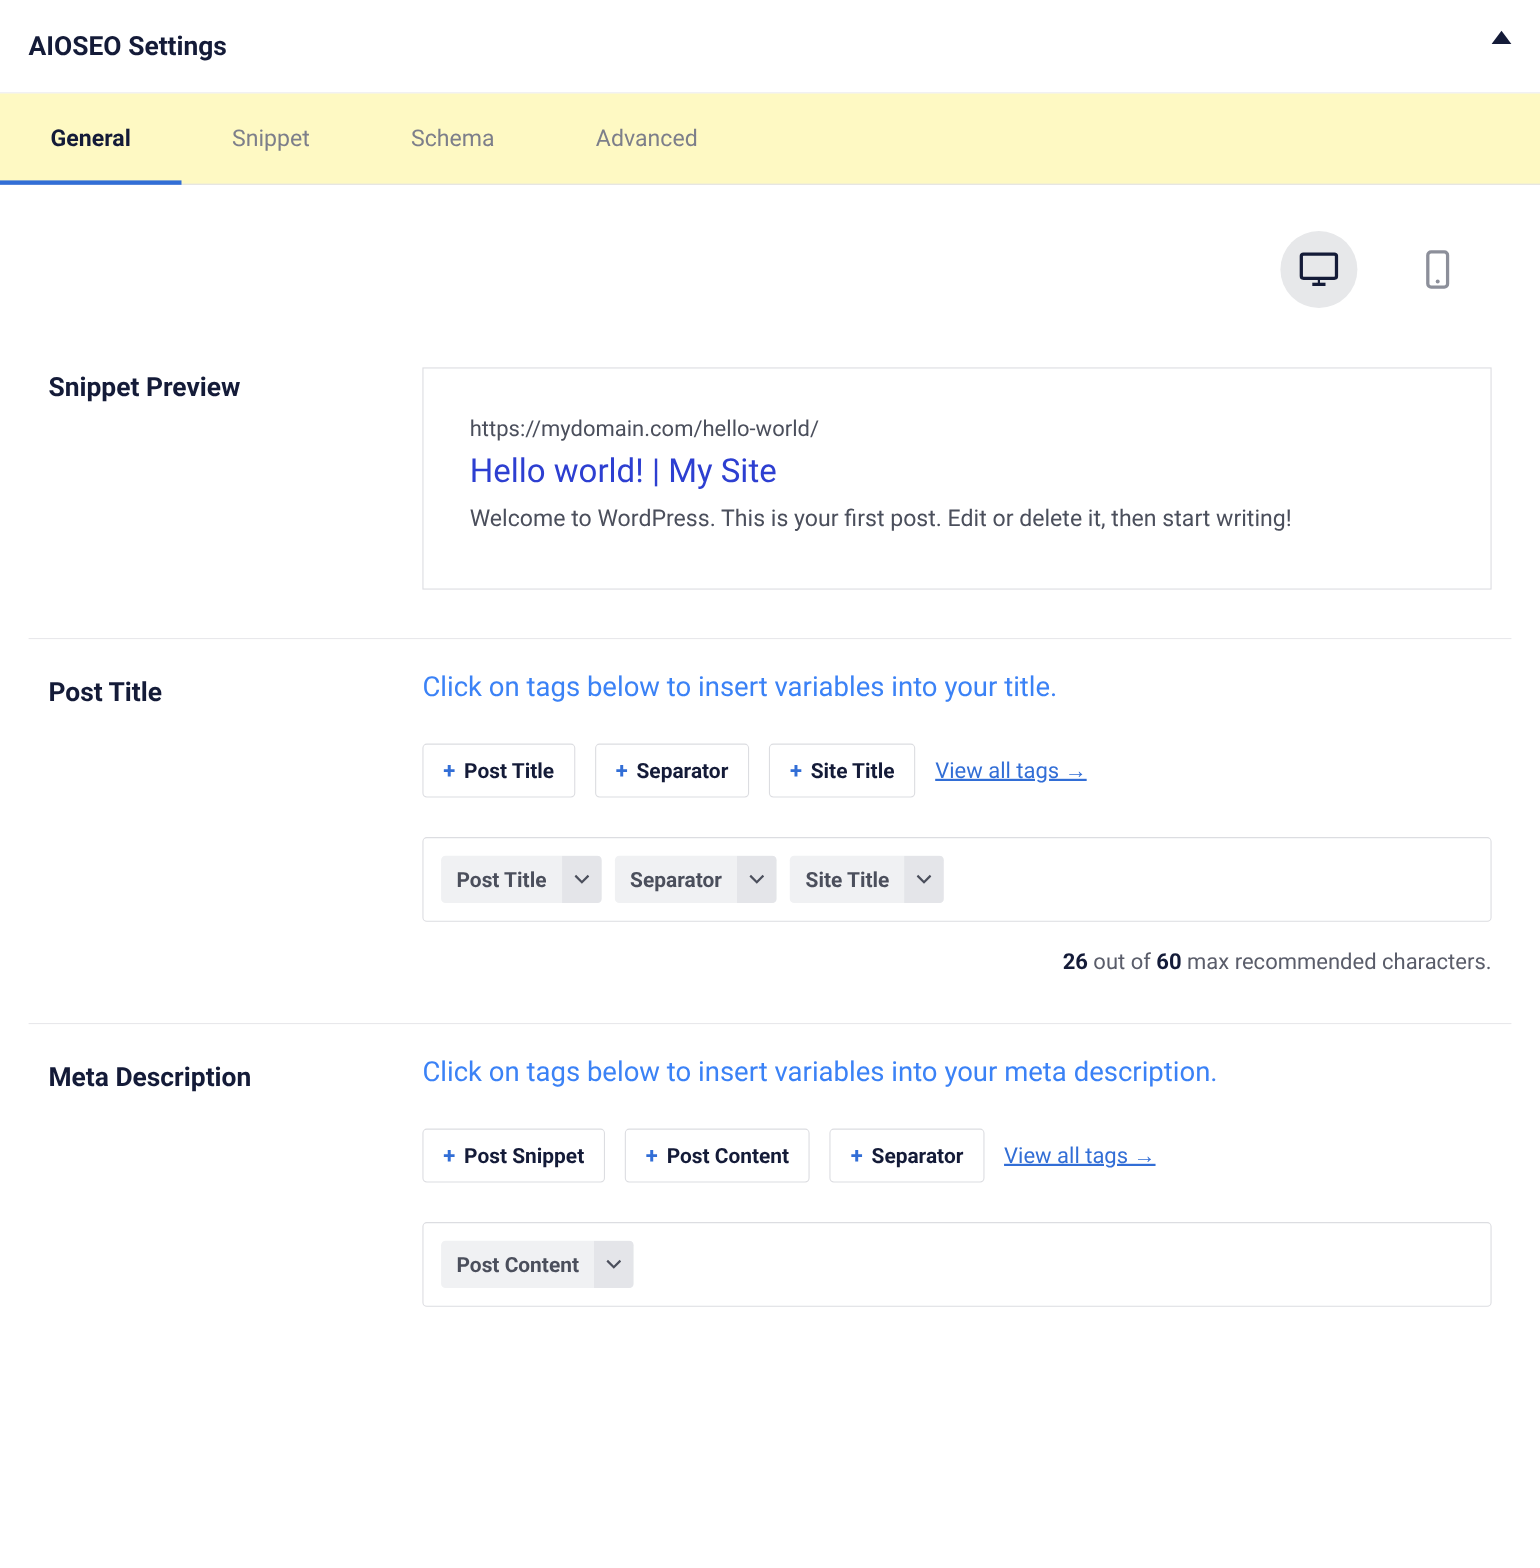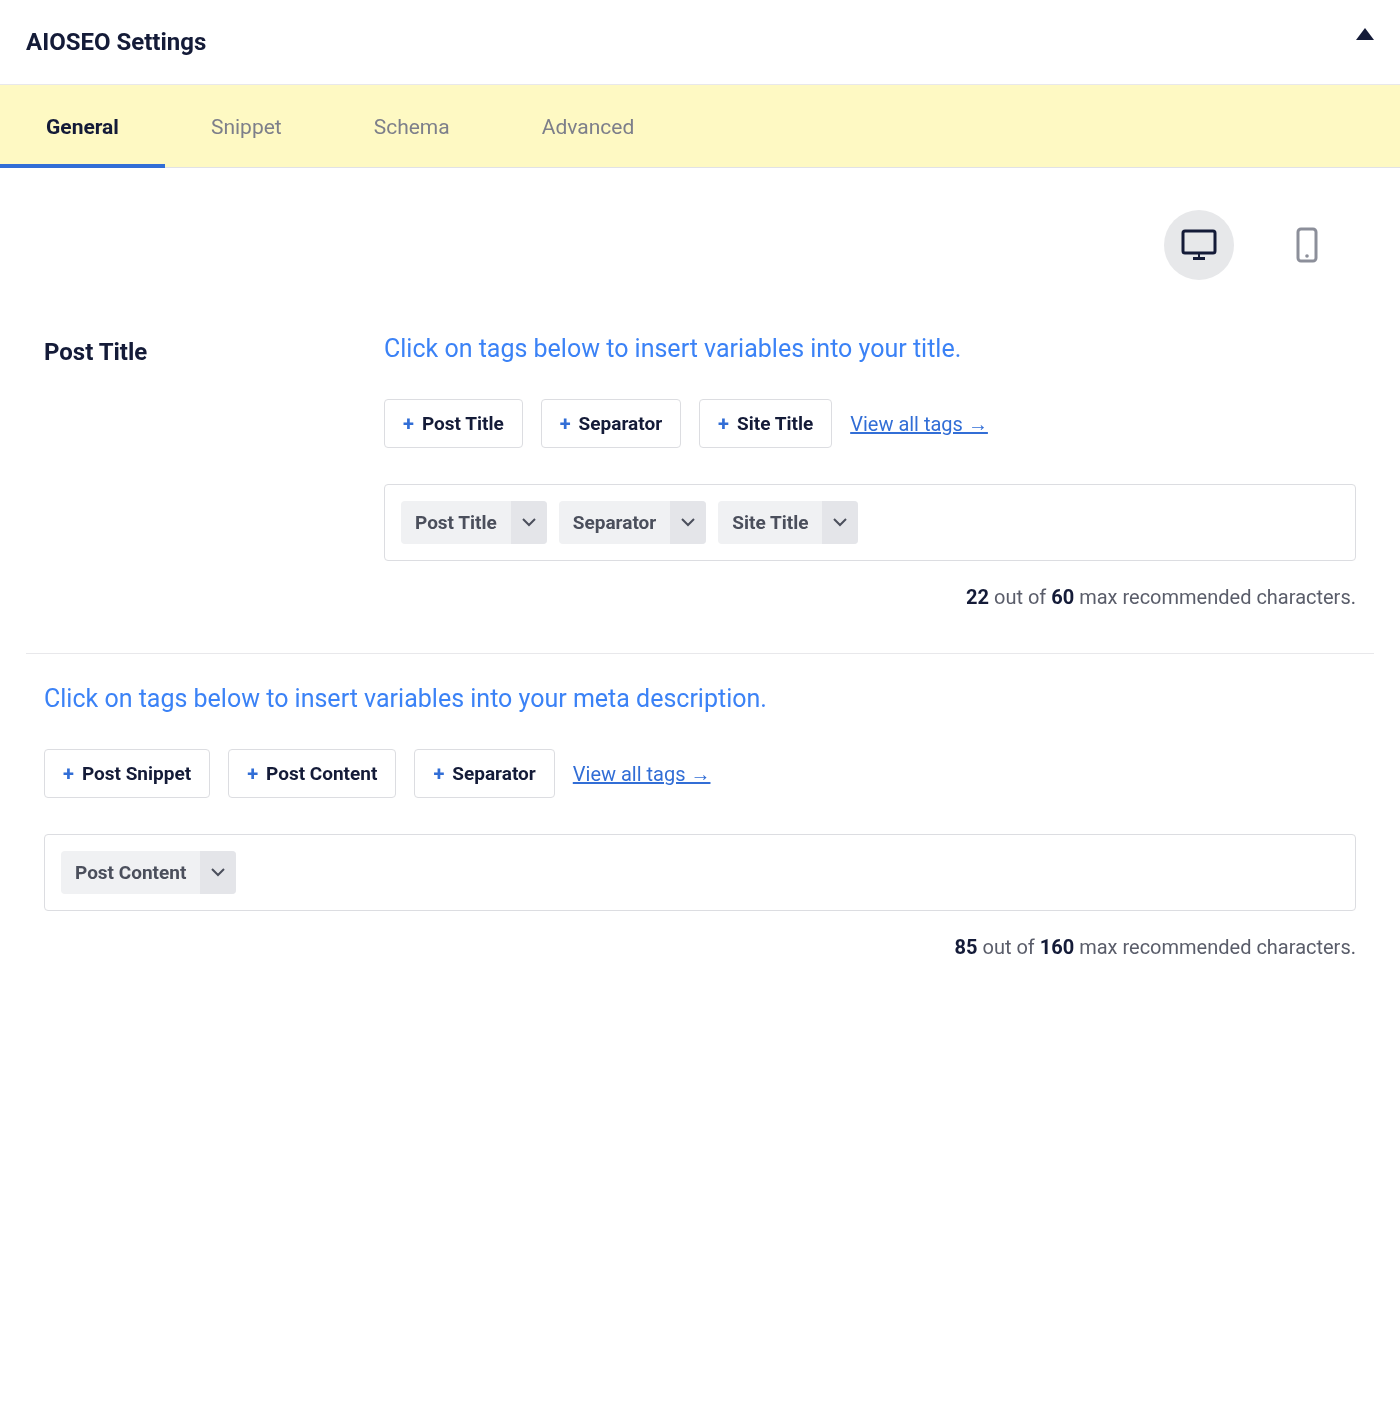--- a/index.html
+++ b/index.html
@@ -179,20 +179,30 @@
     <div class="device-btn">
       <span>
         <svg width="22" height="36" viewBox="0 0 22 36" fill="none">
           <rect x="2" y="2" width="18" height="32" rx="3" stroke="#8c8f9a" stroke-width="3"></rect>
           <circle cx="11" cy="29" r="1.8" fill="#8c8f9a"></circle>
         </svg>
       </span>
     </div>
   </div>
 
+  <div class="section">
+    <div class="section-label">Snippet Preview</div>
+    <div class="section-body">
+      <div class="snippet-card">
+        <div class="snippet-url">https://mydomain.com/hello-world/</div>
+        <div class="snippet-title">Hello world! | My Site</div>
+        <div class="snippet-desc">Welcome to WordPress. This is your first post. Edit or delete it, then start writing!</div>
+      </div>
+    </div>
+  </div>
 
   <div class="section">
     <div class="section-label">Post Title</div>
     <div class="section-body">
       <div class="helper-text">Click on tags below to insert variables into your title.</div>
 
       <div class="tag-row">
         <div class="tag-add">
           <span class="plus">+</span>
           <span>Post Title</span>
@@ -229,26 +239,27 @@
           <span class="chip-label">Site Title</span>
           <span class="chip-caret">
             <svg width="14" height="9" viewBox="0 0 14 9">
                 <path d="M1 1l6 6 6-6" stroke="#4b4f5c" stroke-width="2" fill="none"></path>
               </svg>
           </span>
         </div>
       </div>
 
       <div class="char-count">
-        <strong>22</strong><span> out of </span><strong>60</strong><span> max recommended characters.</span>
+        <strong>26</strong><span> out of </span><strong>60</strong><span> max recommended characters.</span>
       </div>
     </div>
   </div>
 
   <div class="section">
+    <div class="section-label">Meta Description</div>
     <div class="section-body">
       <div class="helper-text">Click on tags below to insert variables into your meta description.</div>
 
       <div class="tag-row">
         <div class="tag-add">
           <span class="plus">+</span>
           <span>Post Snippet</span>
         </div>
         <div class="tag-add">
           <span class="plus">+</span>
@@ -265,19 +276,16 @@
         <div class="chip">
           <span class="chip-label">Post Content</span>
           <span class="chip-caret">
             <svg width="14" height="9" viewBox="0 0 14 9">
                 <path d="M1 1l6 6 6-6" stroke="#4b4f5c" stroke-width="2" fill="none"></path>
               </svg>
           </span>
         </div>
       </div>
 
-      <div class="char-count">
-        <strong>85</strong><span> out of </span><strong>160</strong><span> max recommended characters.</span>
-      </div>
     </div>
   </div>
 
 </div>
 
 </body></html>

